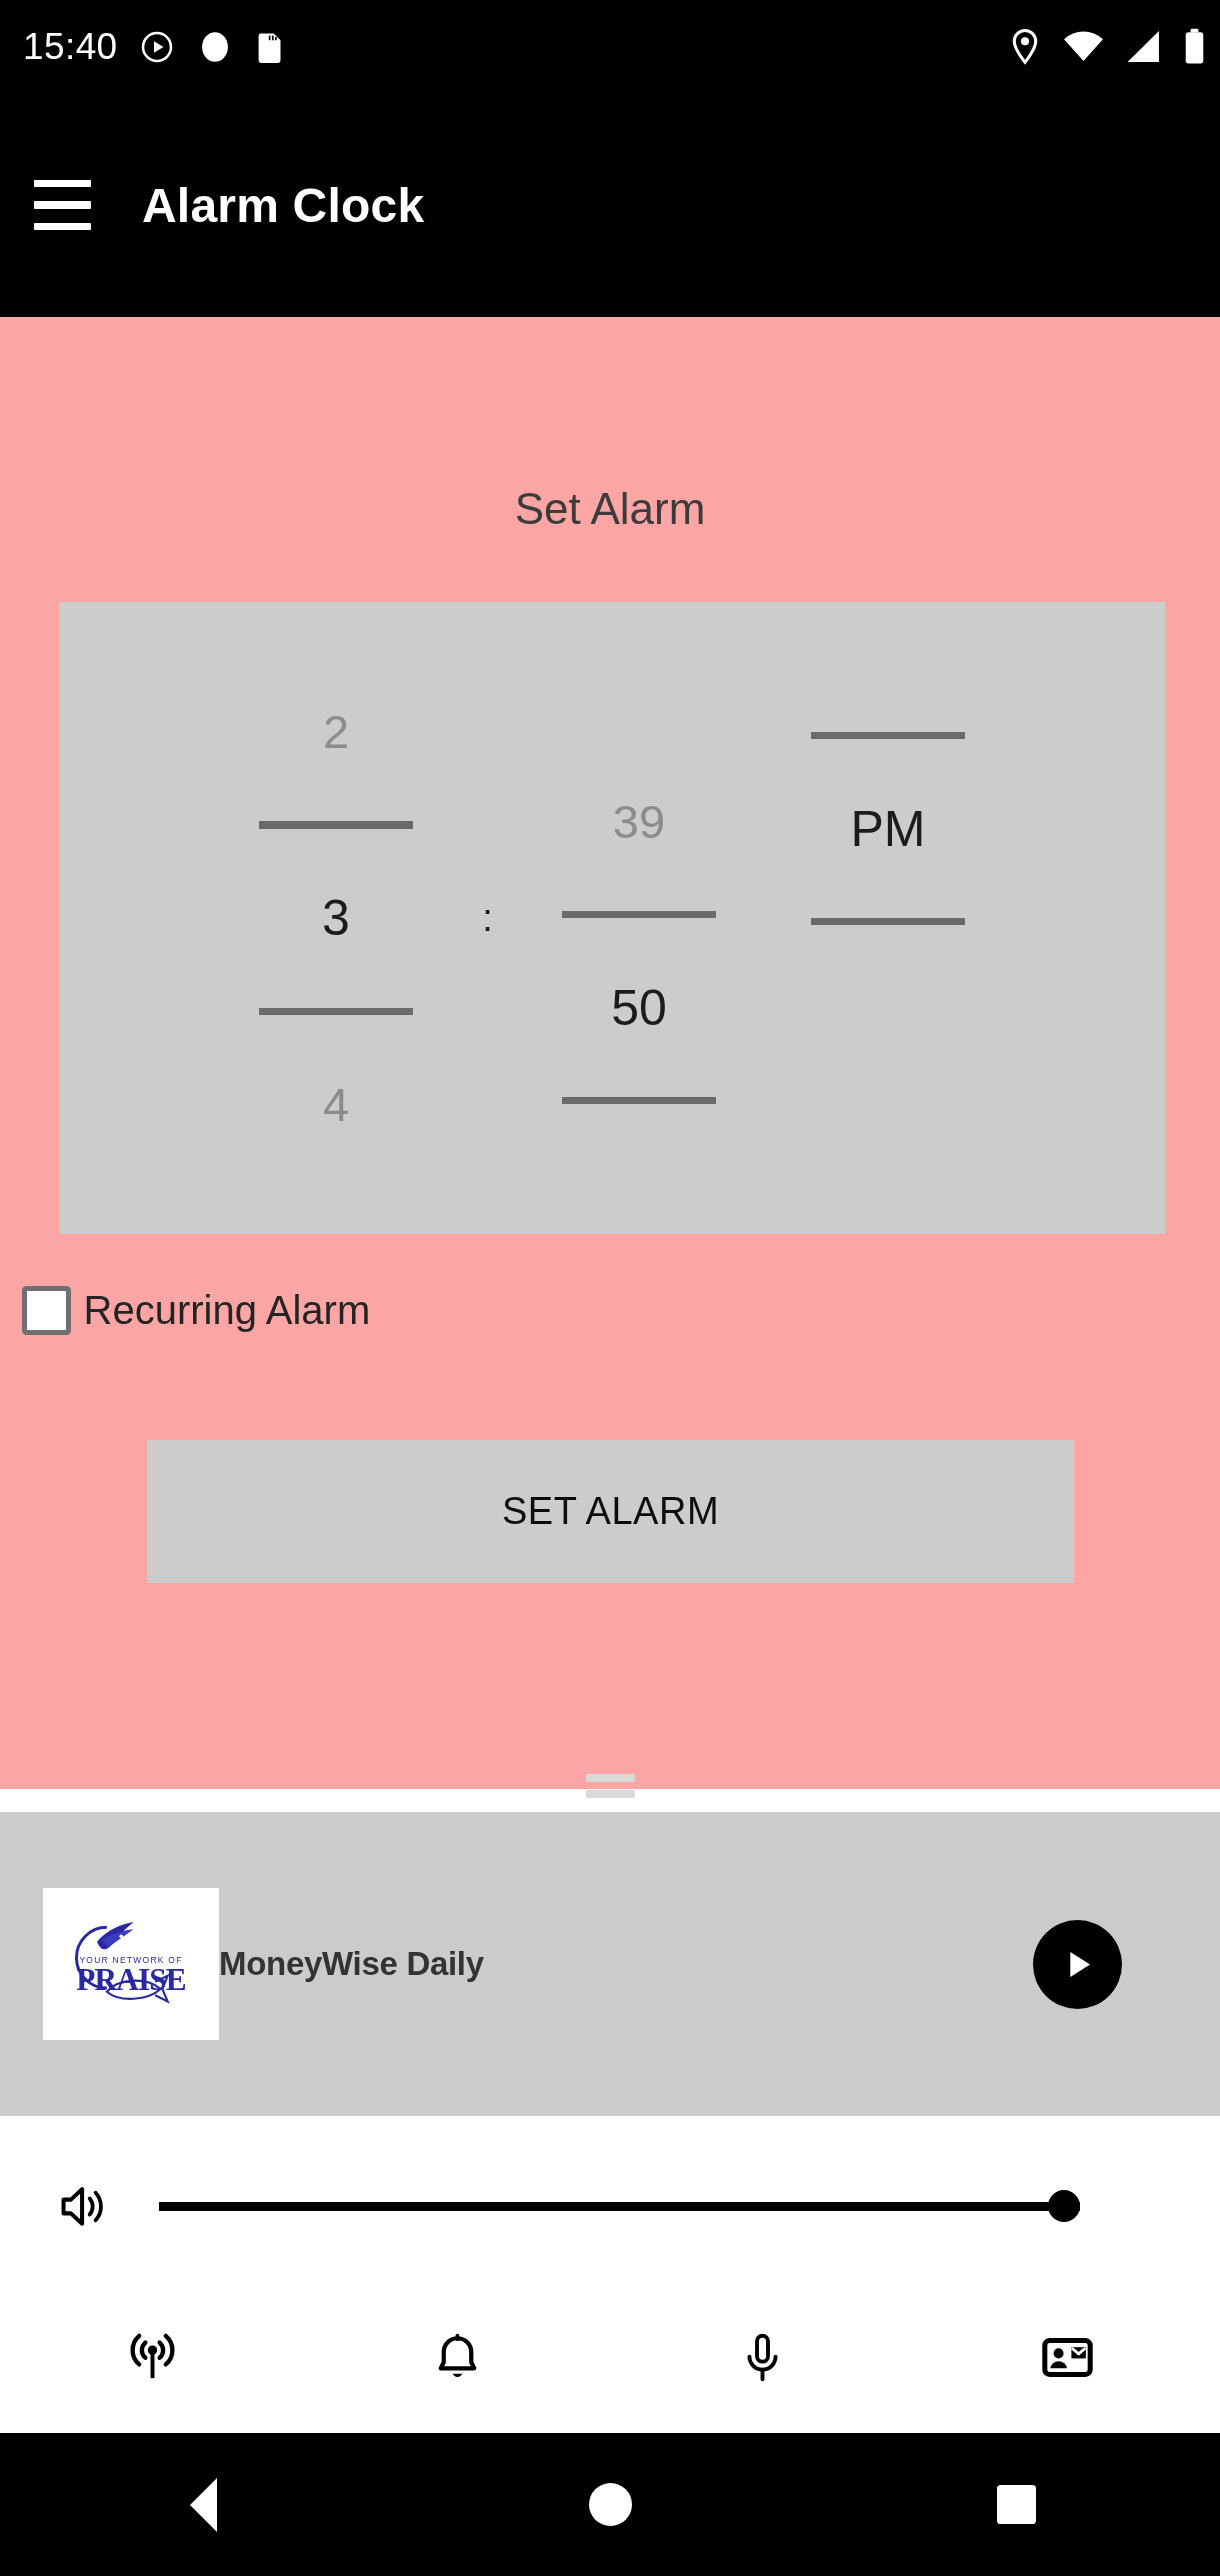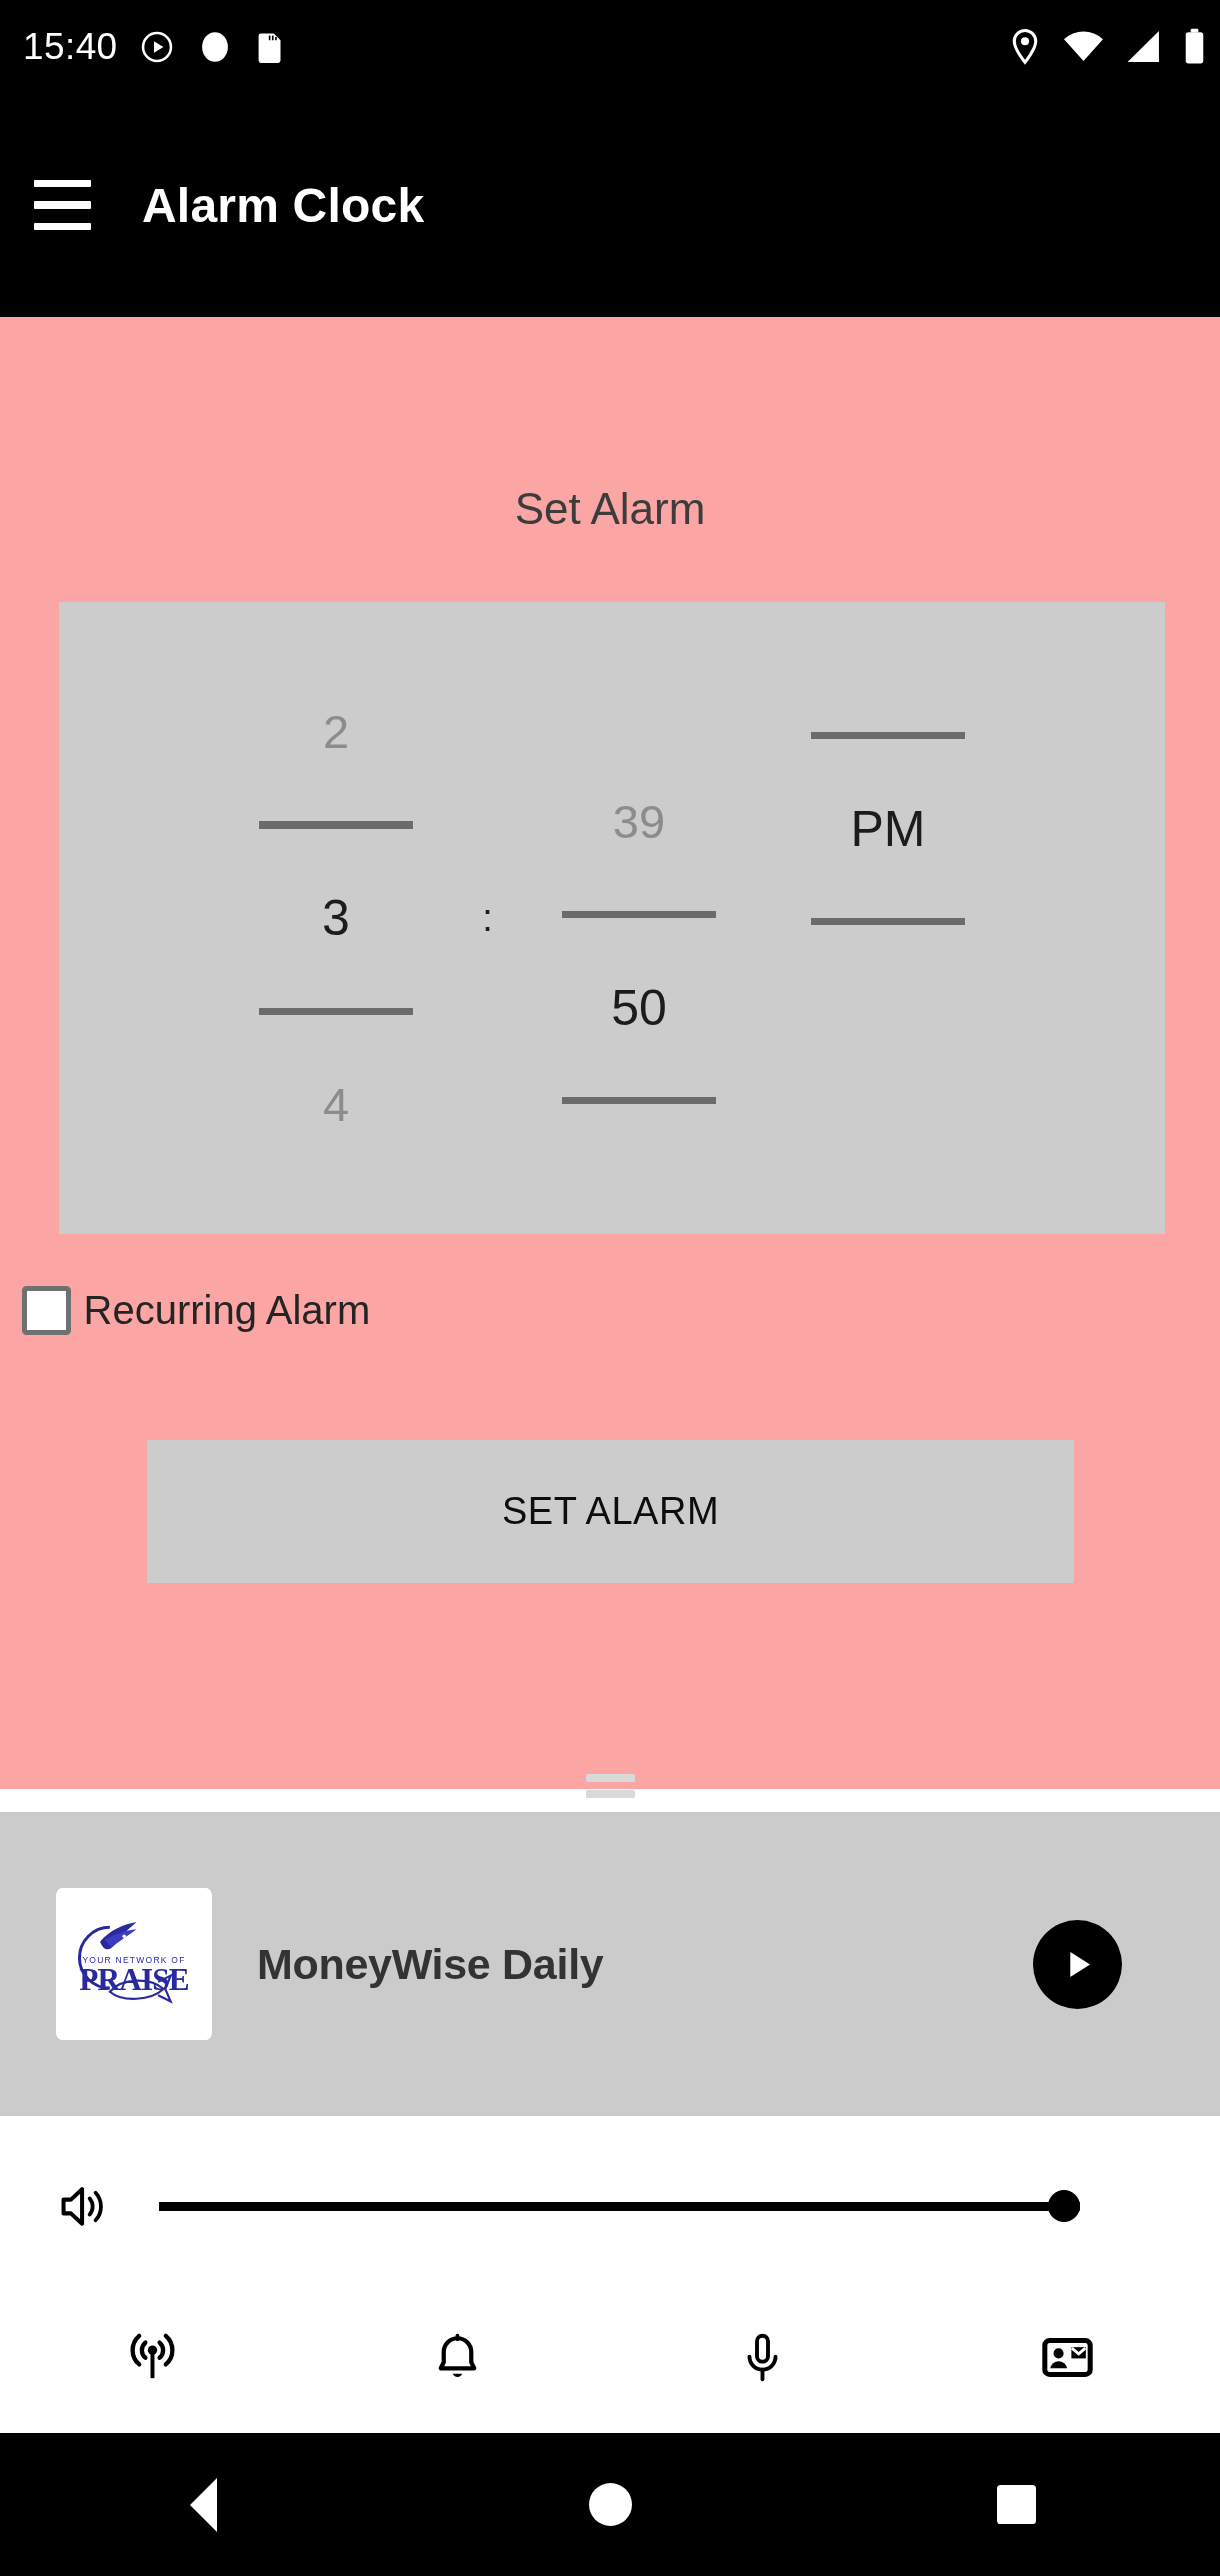--- a/index.html
+++ b/index.html
@@ -200,32 +200,30 @@
   
   .media-panel {
     position: absolute;
     top: 1812px; left: 0;
     width: 1220px; height: 304px;
     background: #cbcbcb;
     display: flex;
     align-items: center;
   }
   .album-art {
-    width: 156px; height: 152px;
-    margin-left: 56px;
+    width: 176px; height: 152px;
+    margin-left: 43px;
     background: #ffffff;
     display: flex;
     align-items: center;
     justify-content: center;
     overflow: hidden;
-    border-radius: 7px;
   }
   .media-title {
-    margin-left: 45px;
-    font-size: 43px;
+    font-size: 33px;
     font-weight: 700;
     color: #333333;
     letter-spacing: -0.3px;
   }
   .play-button {
     position: absolute;
     right: 98px;
     width: 89px; height: 89px;
     border-radius: 50%;
     background: #000000;

